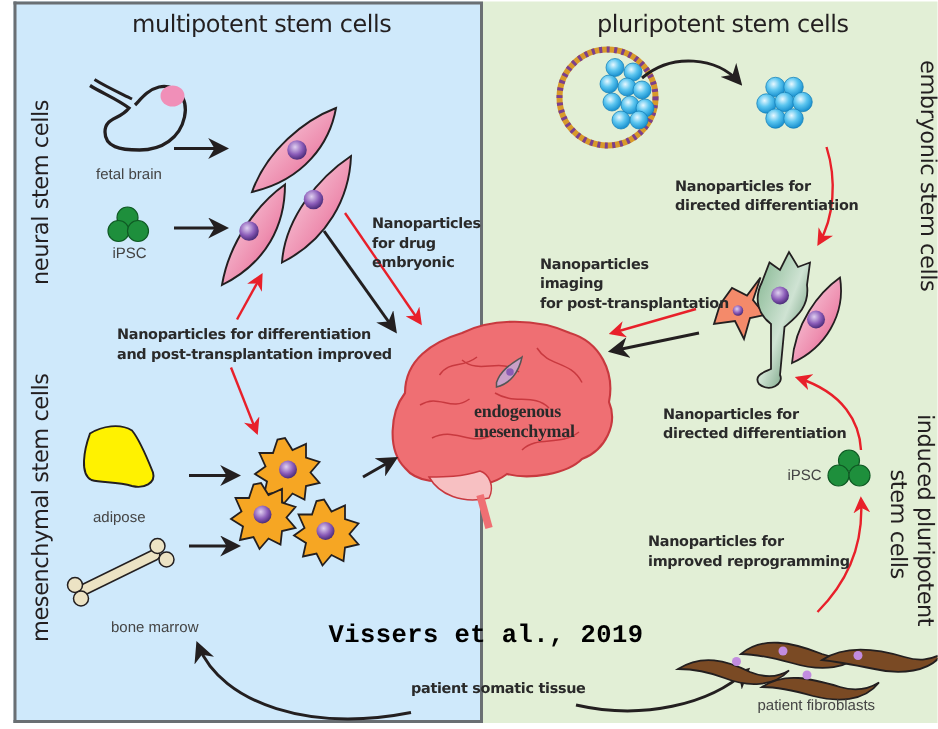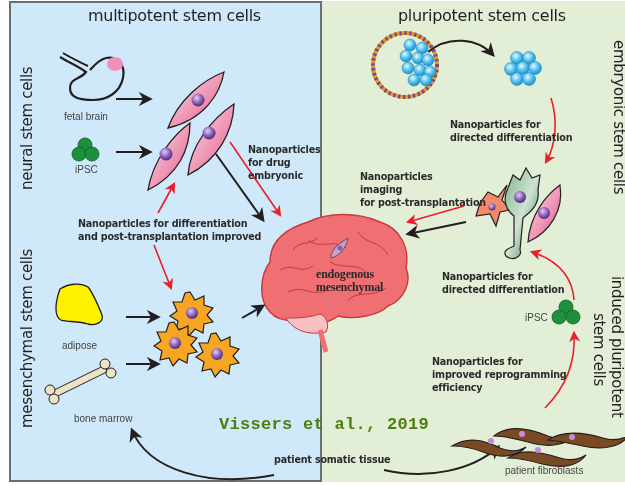--- a/index.html
+++ b/index.html
@@ -5,21 +5,21 @@
   html, body { margin: 0; padding: 0; background: #ffffff; }
   body { width: 625px; height: 486px; overflow: hidden; position: relative; font-family: "DejaVu Sans", sans-serif; }
   #stage { position: absolute; left: 8px; top: 0; width: 625px; height: 438px; }
   .panel-left { position: absolute; left: 1px; top: 1px; width: 311px; height: 481px; background: #cfe9fb; border: 2px solid #6a6f73; border-right: none; box-sizing: border-box; }
   .panel-right { position: absolute; left: 312px; top: 1px; width: 312px; height: 481px; background: #e2efd6; border-left: 2px solid #6a6f73; box-sizing: border-box; }
   .txt { position: absolute; color: #231f20; white-space: nowrap; }
   .title { font-family: "DejaVu Sans", sans-serif; font-size: 16px; font-weight: normal; letter-spacing: -0.3px; }
   .vlabel { font-size: 15px; letter-spacing: -0.3px; transform-origin: left top; }
   .small { font-family: "Liberation Sans", sans-serif; font-size: 10px; color: #444; }
   .note { font-family: "DejaVu Sans", sans-serif; font-size: 9.6px; font-weight: bold; text-align: left; line-height: 13px; letter-spacing: -0.2px; color: #2a2a2a; }
-  .cite { font-family: "Liberation Mono", monospace; font-size: 17px; font-weight: bold; color: #4d7c0f; letter-spacing: 0.3px; }
+  .cite { font-family: "Liberation Mono", monospace; font-size: 17px; font-weight: bold; color: #000000; letter-spacing: 0.3px; }
   svg { position: absolute; left: 0; top: 0; }
 </style>
 </head>
 <body>
 
 <div id="stage">
   <div class="panel-left"></div>
   <div class="panel-right"></div>
 
   <svg width="625" height="486" viewBox="0 0 625 486">
@@ -213,21 +213,20 @@
     <div>imaging</div>
     <div>for post-transplantation</div>
   </div>
   <div class="txt note" style="left:434px; top:270px;">
     <div>Nanoparticles for</div>
     <div>directed differentiation</div>
   </div>
   <div class="txt note" style="left:424px; top:355px;">
     <div>Nanoparticles for</div>
     <div>improved reprogramming</div>
-    <div>efficiency</div>
   </div>
   <div class="txt note" style="left:308px; top:268px; font-size:12px;font-family:Liberation Serif, serif;">
     <div>endogenous</div>
     <div>mesenchymal</div>
   </div>
 
   <div class="txt cite" style="left:211px; top:415px;">Vissers et al., 2019</div>
 </div>
 
 </body></html>

